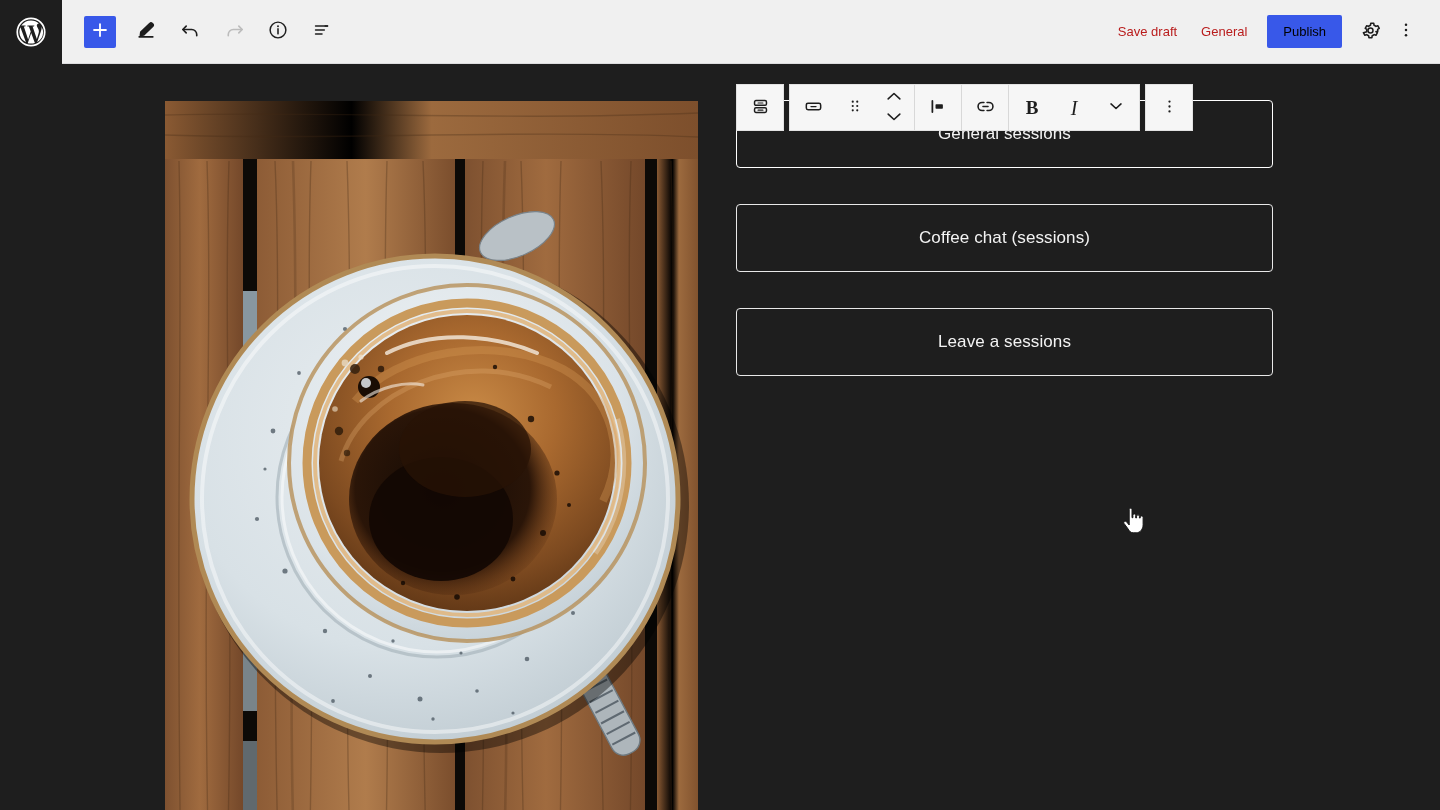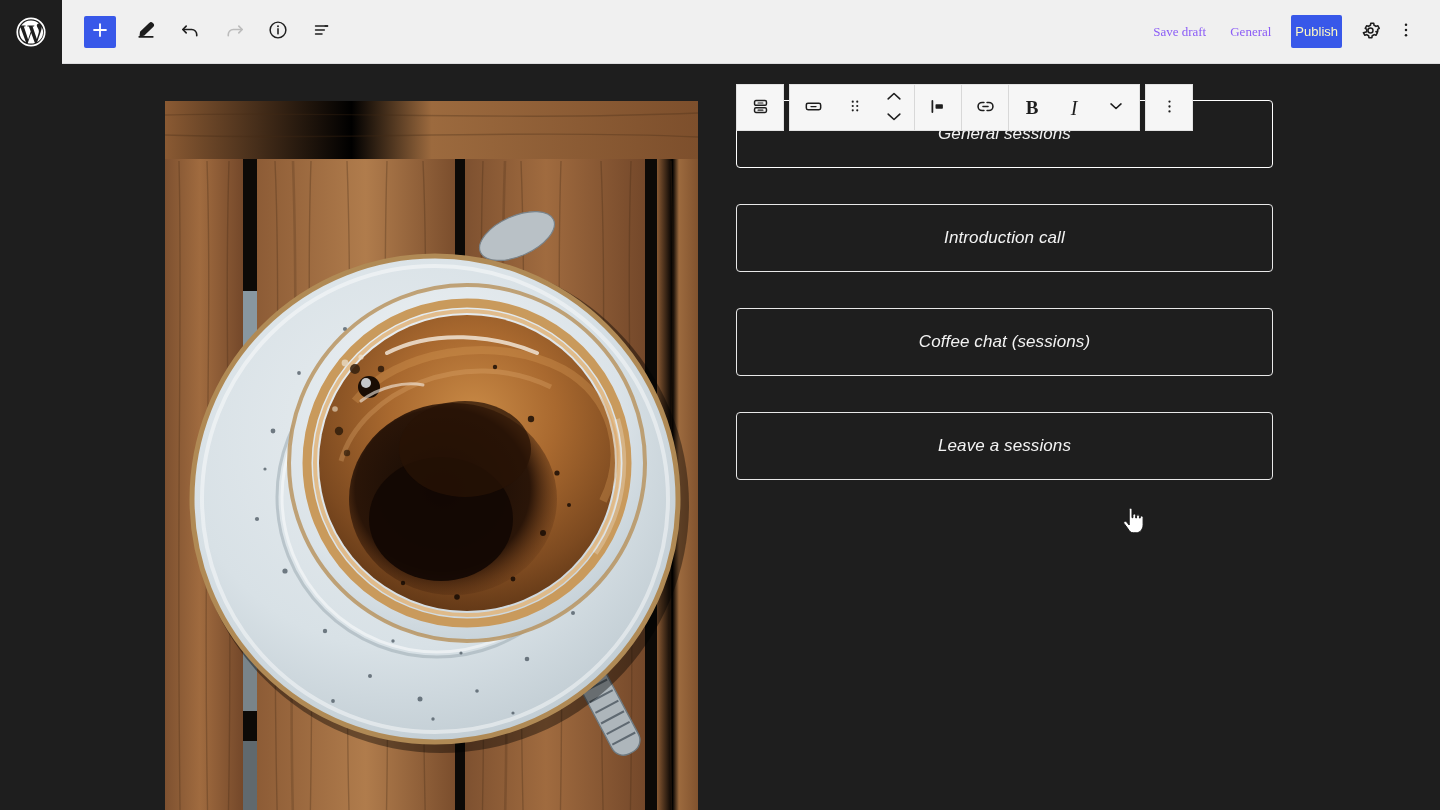--- a/index.html
+++ b/index.html
@@ -77,35 +77,35 @@
     display: flex;
     align-items: center;
     gap: 0px;
     padding-right: 16px;
     flex: 0 0 auto;
   }
 
   .text-btn {
     background: transparent;
     border: none;
-    color: #8b5cf6;
+    color: #b91c1c;
     font-size: 13px;
-    font-family: Liberation Serif, serif;
+    font-family: Liberation Sans, sans-serif;
     padding: 8px 12px;
     cursor: pointer;
     border-radius: 2px;
     white-space: nowrap;
   }
   .publish-btn {
     background: #3858e9;
-    color: #fef9c3;
+    color: #000000;
     border: none;
     font-size: 13px;
     font-family: "Liberation Sans", sans-serif;
-    padding: 9px 4px;
+    padding: 9px 16px;
     border-radius: 2px;
     cursor: pointer;
     margin-left: 8px;
     margin-right: 10px;
     white-space: nowrap;
   }
   .icon-btn-dark {
     width: 36px;
     height: 36px;
     display: flex;
@@ -169,21 +169,20 @@
     margin-bottom: 36px;
     background: transparent;
     cursor: pointer;
     position: relative;
   }
   .wp-button-block .label {
     color: #f3f3f3;
     font-size: 17px;
     font-family: "Liberation Sans", sans-serif;
     letter-spacing: 0.1px;
-    font-style: italic;
   }
   .wp-button-block.selected { border-color: #ffffff; }
 
   
   .block-toolbar {
     position: absolute;
     left: 736px;
     top: 20px;
     height: 47px;
     display: flex;
@@ -523,23 +522,20 @@
         <path d="M452 318 A158 158 0 0 1 430 452" fill="none" stroke="#ffffff" stroke-width="6" opacity="0.25"></path>
       </g>
     </svg>
   </div>
 
   <div class="buttons-column">
     <div class="wp-button-block selected">
       <span class="label">General sessions</span>
     </div>
     <div class="wp-button-block">
-      <span class="label">Introduction call</span>
-    </div>
-    <div class="wp-button-block">
       <span class="label">Coffee chat (sessions)</span>
     </div>
     <div class="wp-button-block">
       <span class="label">Leave a sessions</span>
     </div>
   </div>
 
   <span class="cursor-hand">
     <svg width="22" height="26" viewBox="0 0 22 26">
       <path d="M7.2 1.6c0-.8.6-1.4 1.4-1.4s1.4.6 1.4 1.4v8.1h.9V7.3c0-.8.6-1.4 1.4-1.4s1.4.6 1.4 1.4v2.6h.9V8.2c0-.8.6-1.4 1.4-1.4s1.4.6 1.4 1.4v1.8h.9V9.3c0-.8.6-1.4 1.4-1.4s1.4.6 1.4 1.4v7.4c0 4.2-2.7 8.1-6.9 8.1h-3c-2.3 0-3.7-1.4-5-3.7L2 15.4c-.4-.8-.1-1.6.6-2 .7-.4 1.6-.2 2 .5l2.6 3.1V1.6Z" fill="#ffffff" stroke="#1a1a1a" stroke-width="1"></path>

